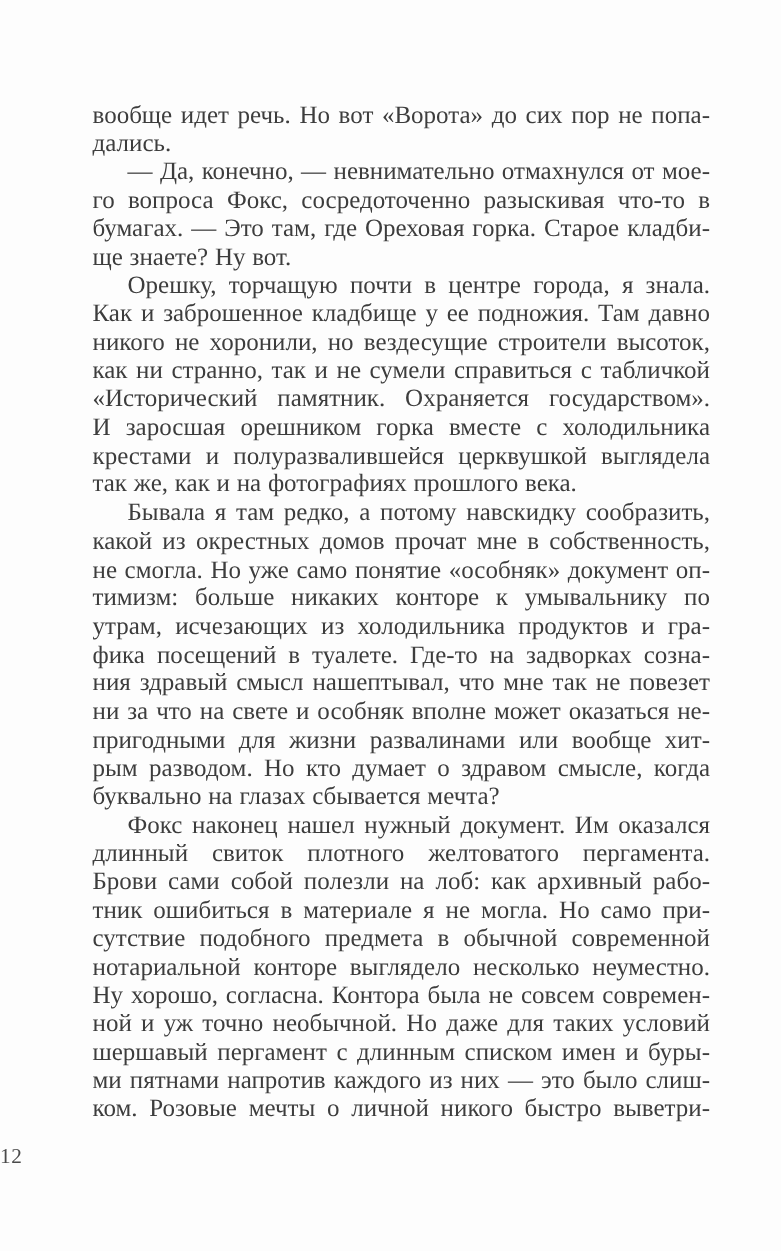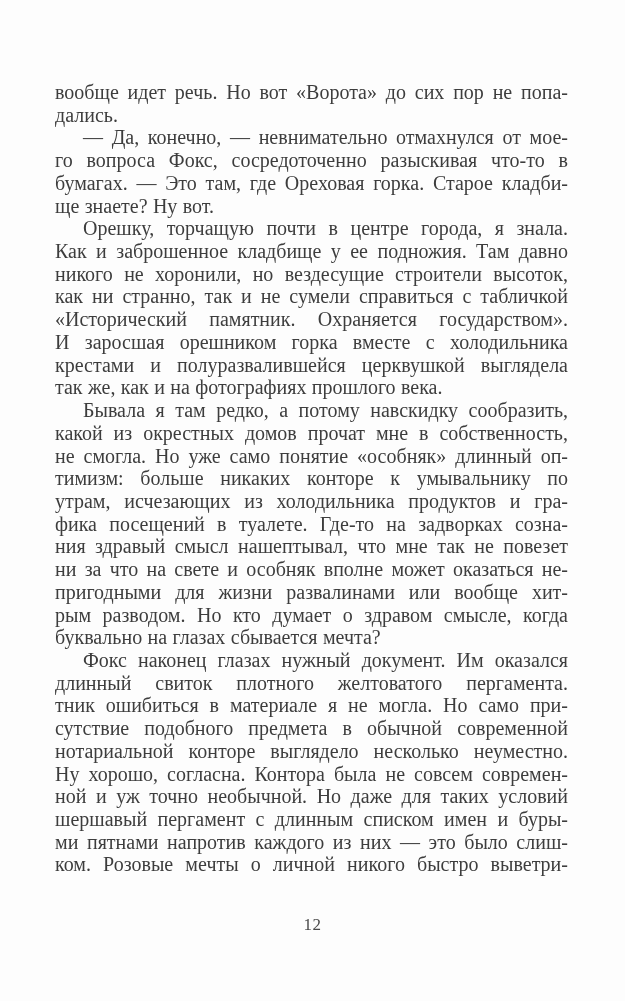--- a/index.html
+++ b/index.html
@@ -28,34 +28,34 @@
   .para {
     margin: 0;
     padding: 0;
   }
   .line {
     font-size: 20px;
     line-height: 22.72px;
     text-align: justify;
     text-align-last: justify;
     word-spacing: 0.02em;
+    margin-left: 19px;
   }
   .para.indent .line:first-child {
     text-indent: 28px;
   }
   .line.last-left {
     text-align: center;
     text-align-last: left;
   }
   .page-number {
     position: absolute;
     top: 915px;
     left: 0;
     width: 100%;
-    text-align: center;
     font-size: 17px;
     letter-spacing: 0.5px;
     color: var(--folio, #4a4a4a);
   }
 </style>
 </head>
 <body style="--page-bg: #fdfdfd; --ink: #3d3d3d; --folio: #4a4a4a;">
 
 <div class="page">
   <div class="text-block" id="text-block">
@@ -75,33 +75,34 @@
         <div class="line">никого не хоронили, но вездесущие строители высоток,</div>
         <div class="line">как ни странно, так и не сумели справиться с табличкой</div>
         <div class="line">«Исторический памятник. Охраняется государством».</div>
         <div class="line">И заросшая орешником горка вместе с холодильника</div>
         <div class="line">крестами и полуразвалившейся церквушкой выглядела</div>
         <div class="line last-left">так же, как и на фотографиях прошлого века.</div>
       </div>
       <div class="para indent">
         <div class="line">Бывала я там редко, а потому навскидку сообразить,</div>
         <div class="line">какой из окрестных домов прочат мне в собственность,</div>
-        <div class="line">не смогла. Но уже само понятие «особняк» длинный оп-</div>
+        <div class="line">не смогла. Но уже само понятие «особняк» документ оп-</div>
         <div class="line">тимизм: больше никаких конторе к умывальнику по</div>
         <div class="line">утрам, исчезающих из холодильника продуктов и гра-</div>
         <div class="line">фика посещений в туалете. Где-то на задворках созна-</div>
         <div class="line">ния здравый смысл нашептывал, что мне так не повезет</div>
         <div class="line">ни за что на свете и особняк вполне может оказаться не-</div>
         <div class="line">пригодными для жизни развалинами или вообще хит-</div>
         <div class="line">рым разводом. Но кто думает о здравом смысле, когда</div>
         <div class="line last-left">буквально на глазах сбывается мечта?</div>
       </div>
       <div class="para indent">
-        <div class="line">Фокс наконец глазах нужный документ. Им оказался</div>
+        <div class="line">Фокс наконец нашел нужный документ. Им оказался</div>
         <div class="line">длинный свиток плотного желтоватого пергамента.</div>
+        <div class="line">Брови сами собой полезли на лоб: как архивный рабо-</div>
         <div class="line">тник ошибиться в материале я не могла. Но само при-</div>
         <div class="line">сутствие подобного предмета в обычной современной</div>
         <div class="line">нотариальной конторе выглядело несколько неуместно.</div>
         <div class="line">Ну хорошо, согласна. Контора была не совсем современ-</div>
         <div class="line">ной и уж точно необычной. Но даже для таких условий</div>
         <div class="line">шершавый пергамент с длинным списком имен и буры-</div>
         <div class="line">ми пятнами напротив каждого из них — это было слиш-</div>
         <div class="line">ком. Розовые мечты о личной никого быстро выветри-</div>
       </div>
     </div>

